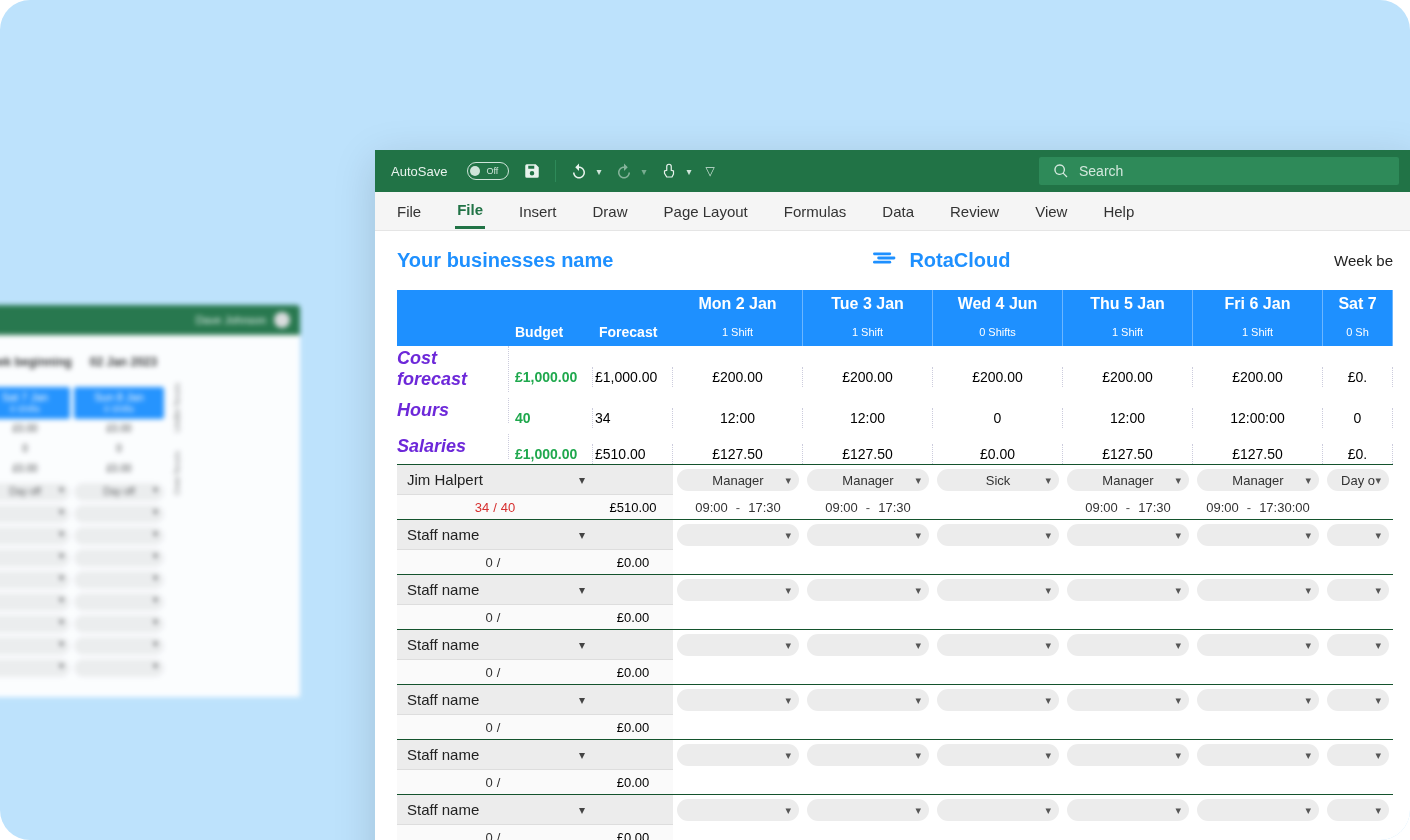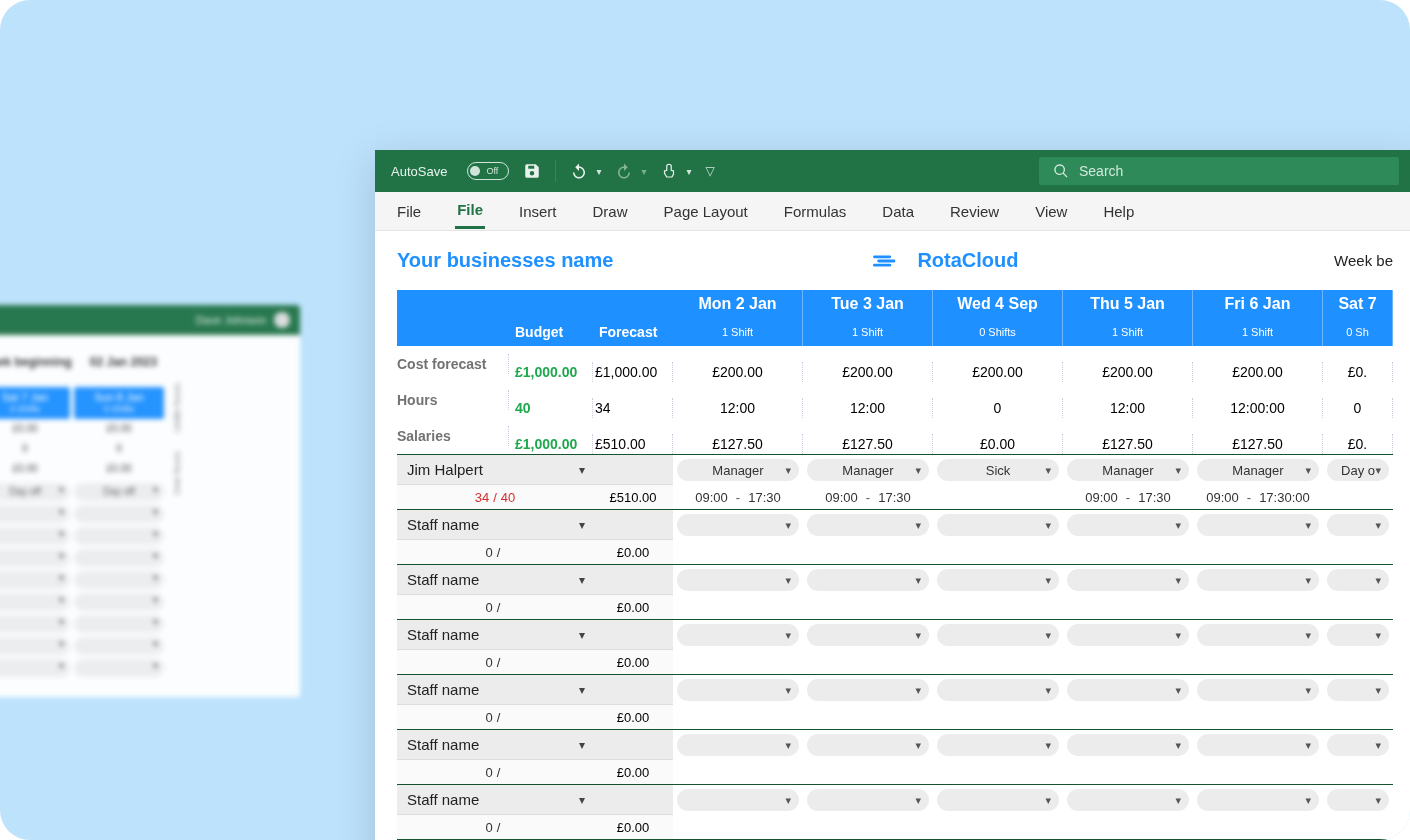--- a/index.html
+++ b/index.html
@@ -93,21 +93,21 @@
     padding:0 20px; font-size:15px; color:#333;
     border-bottom:1px solid #e5e5e5;
   }
   .tab{padding:8px 2px;}
   .tab.active{color:#217346; border-bottom:3px solid #217346; font-weight:600;}
 
   
   .sheet{padding:18px 22px 0;}
   .hdr-row{display:flex; align-items:center; margin-bottom:18px;}
   .biz-name{color:#1e90ff; font-size:20px; font-weight:700;}
-  .brand{display:flex; align-items:center; gap:16px; margin-left:260px;}
+  .brand{display:flex; align-items:flex-start; gap:8px; margin-left:260px;}
   .brand-icon{width:28px;height:18px;}
   .brand-text{color:#1e90ff; font-size:20px; font-weight:700;}
   .wk-begin{margin-left:auto; font-size:15px; color:#222;}
 
   
   .row{display:flex;align-items:center;}
   .c-name   {width:112px;}
   .c-budget {width: 84px;}
   .c-fcst   {width: 80px;}
   .c-day    {width:130px;}
@@ -119,21 +119,21 @@
     height:56px; border-right:1px solid rgba(255,255,255,.35);
   }
   .day-hdr .d-title{font-size:16px; font-weight:700;}
   .day-hdr .d-sub  {font-size:11px;}
   .blue-blank{background:#1e90ff; height:28px;}
   .blue-label{
     background:#1e90ff; color:#fff; font-size:14px; font-weight:700;
     display:flex; align-items:center; padding-left:6px; height:28px;
   }
 
-  .metric-label{font-size:14px; font-weight:700; padding:2px 0; color:#737373;}
+  .metric-label{font-size:18px; font-weight:700; padding:2px 0; color:#6d28d9;font-style:italic;}
   .green{color:#1fa84d; font-weight:700;}
   .val{font-size:14px; text-align:center;margin-top:16px;}
   .metrics .row > div{padding:2px 0;}
 
   
   .staff-row{border-top:1px solid #14532d;}
   .staff-row .name-cell,
   .staff-sub .name-cell{padding-left:10px;}
   .name-cell{
     display:flex; align-items:center; justify-content:space-between;
@@ -293,21 +293,21 @@
         <div class="c-budget blue-blank"></div>
         <div class="c-fcst blue-blank"></div>
         <div id="day-hdrs" style="display:flex;">
             <div class="c-day day-hdr" style="height: 28px;">
               <span class="d-title">Mon 2 Jan</span>
             </div>
             <div class="c-day day-hdr" style="height: 28px;">
               <span class="d-title">Tue 3 Jan</span>
             </div>
             <div class="c-day day-hdr" style="height: 28px;">
-              <span class="d-title">Wed 4 Sep</span>
+              <span class="d-title">Wed 4 Jun</span>
             </div>
             <div class="c-day day-hdr" style="height: 28px;">
               <span class="d-title">Thu 5 Jan</span>
             </div>
             <div class="c-day day-hdr" style="height: 28px;">
               <span class="d-title">Fri 6 Jan</span>
             </div>
             <div class="c-day6 day-hdr" style="height: 28px;">
               <span class="d-title">Sat 7</span>
             </div>

